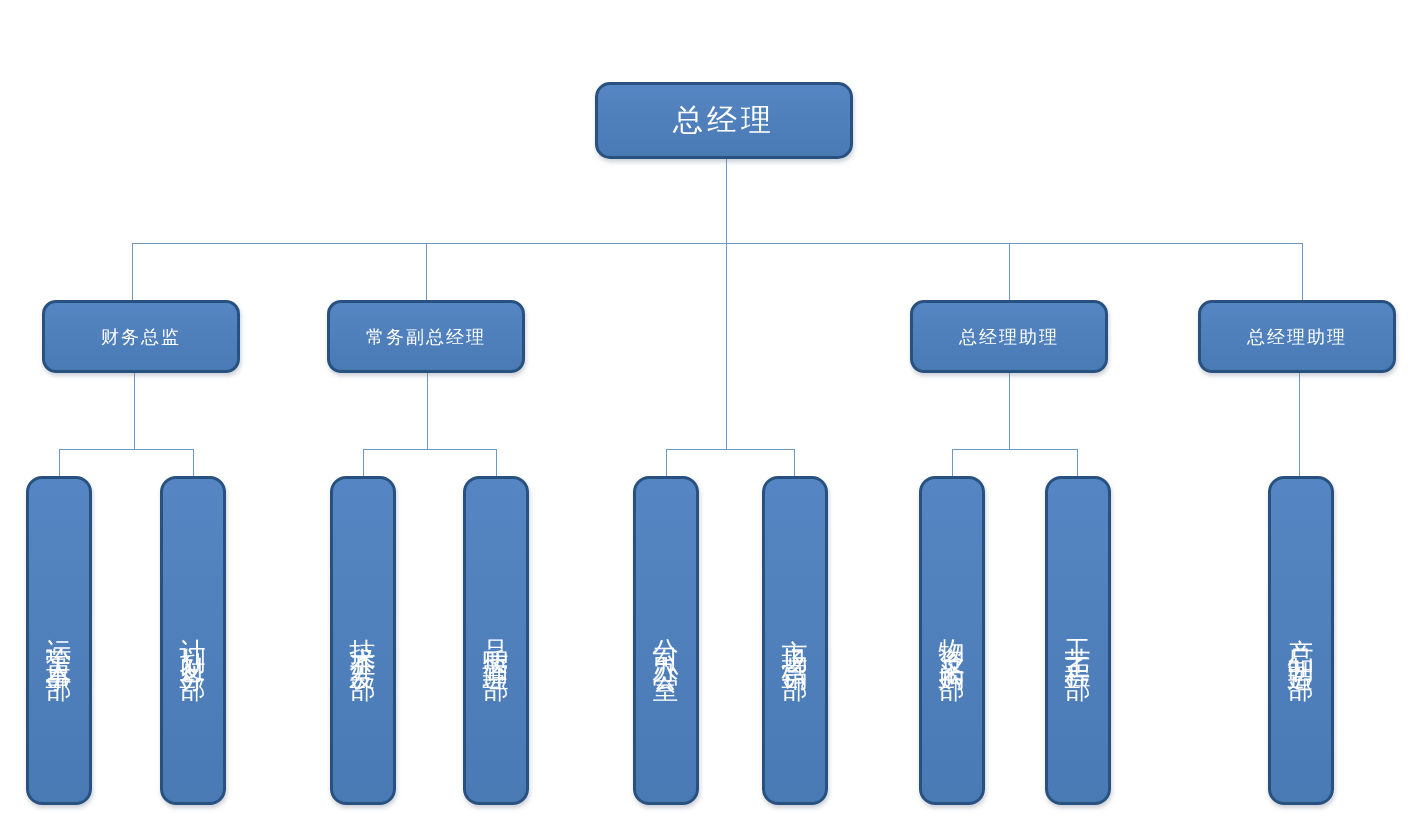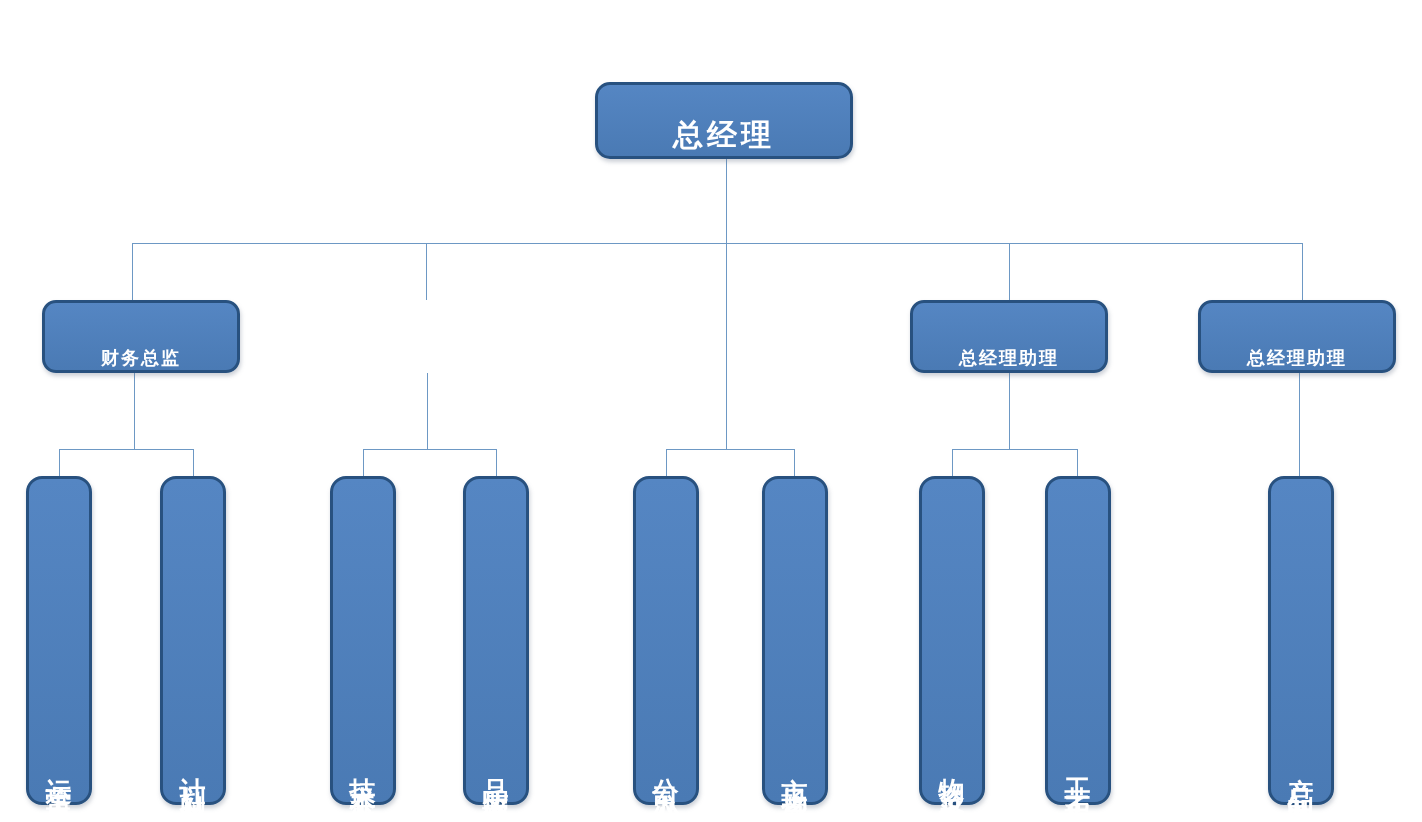--- a/index.html
+++ b/index.html
@@ -22,23 +22,23 @@
     overflow:hidden;
   }
   
   .node{
     position:absolute;
     box-sizing:border-box;
     background:linear-gradient(180deg,var(--box-fill-top) 0%,var(--box-fill-bottom) 100%);
     border:3px solid var(--box-border);
     color:var(--text);
     display:flex;
-    align-items:flex-end;
+    align-items:center;
     justify-content:center;
-    font-weight:bold;
+    font-weight:normal;
     box-shadow:1px 3px 4px rgba(110,120,140,0.35);
   }
   .node-root{
     left:595px;top:82px;width:258px;height:77px;
     border-radius:15px;
     font-size:30px;
     letter-spacing:4px;
   }
   .node-l2{
     top:300px;width:198px;height:73px;
@@ -102,20 +102,23 @@
 
   <div class="line vline" style="left:1299px;top:373px;height:103px;"></div>
 
   <div class="node node-root">
     <span>总经理</span>
   </div>
 
   <div class="node node-l2" style="left:42px;">
     <span>财务总监</span>
   </div>
+  <div class="node node-l2" style="left:327px;">
+    <span>常务副总经理</span>
+  </div>
   <div class="node node-l2" style="left:910px;">
     <span>总经理助理</span>
   </div>
   <div class="node node-l2" style="left:1198px;">
     <span>总经理助理</span>
   </div>
 
   <div class="node node-dept" style="left:26px;">
     <span class="vtext">运营人事部</span>
   </div>

